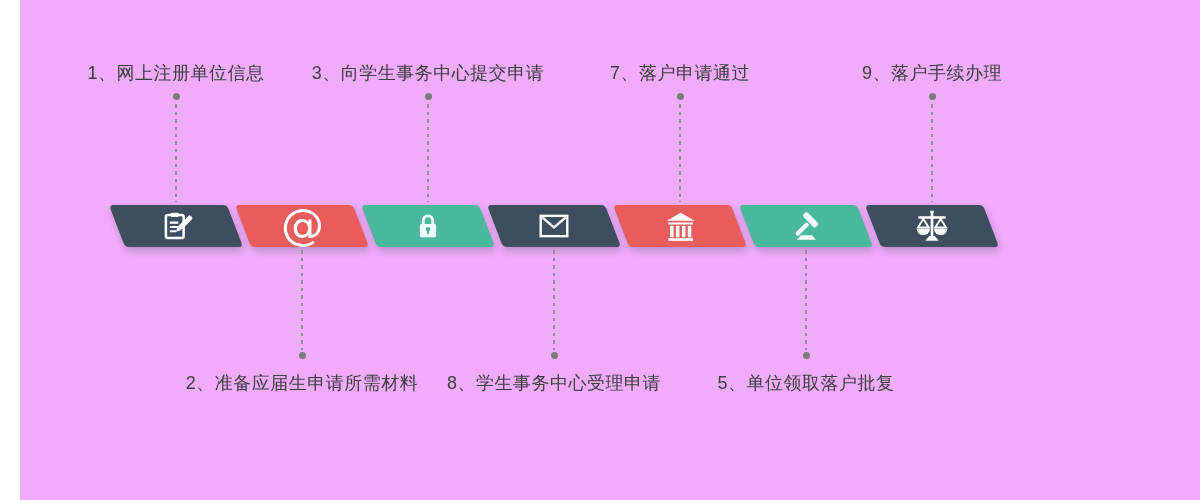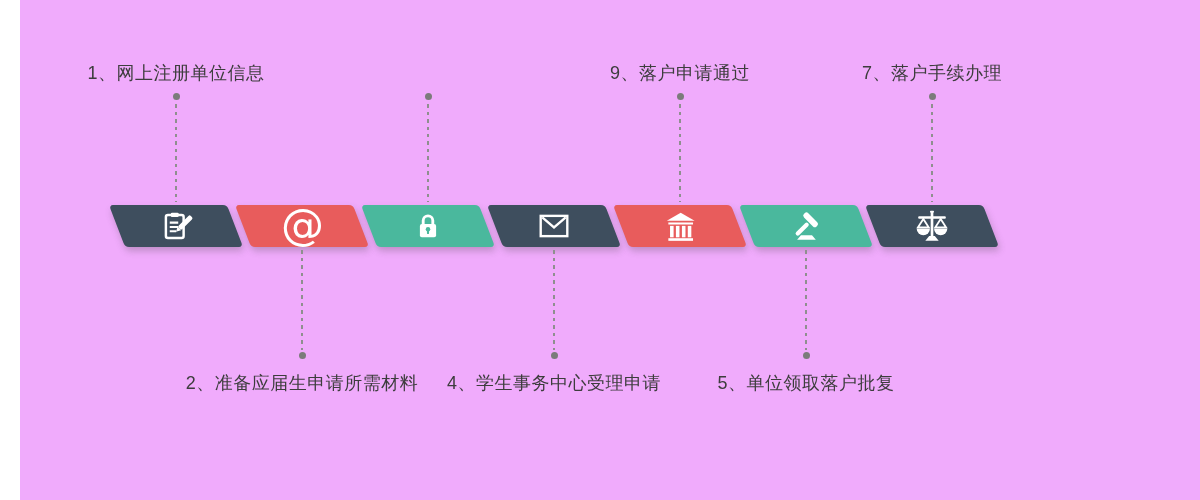--- a/index.html
+++ b/index.html
@@ -69,20 +69,21 @@
       <div class="icon">
         <div class="at-glyph">@</div>
       </div>
     </div>
     <div class="dash bottom"></div>
     <div class="dot bottom"></div>
     <div class="step-label bottom">2、准备应届生申请所需材料</div>
   </div>
 
   <div class="col" style="left:345px">
+    <div class="step-label top">3、向学生事务中心提交申请</div>
     <div class="dot top"></div>
     <div class="dash top"></div>
     <div class="shape c-teal">
       <div class="icon">
         <svg width="36" height="36" viewBox="0 0 24 24">
           <path d="M8.8 11 V8.4 a3.2 3.2 0 0 1 6.4 0 V11" fill="none" stroke="#fff" stroke-width="1.9"></path>
           <rect x="6.6" y="10.7" width="10.8" height="8.8" rx="1.3" fill="#fff"></rect>
           <circle cx="12" cy="14.1" r="1.5" fill="#4ab89d"></circle>
           <rect x="11.3" y="14.6" width="1.4" height="2.8" rx="0.6" fill="#4ab89d"></rect>
         </svg>
@@ -94,25 +95,25 @@
     <div class="shape c-slate">
       <div class="icon">
         <svg width="38" height="38" viewBox="0 0 24 24">
           <rect x="3.6" y="5.6" width="16.8" height="12.8" fill="none" stroke="#fff" stroke-width="1.5"></rect>
           <path d="M4.6 6.6 L12 12.9 L19.4 6.6" fill="none" stroke="#fff" stroke-width="1.5"></path>
         </svg>
       </div>
     </div>
     <div class="dash bottom"></div>
     <div class="dot bottom"></div>
-    <div class="step-label bottom">4、学生事务中心受理申请</div>
+    <div class="step-label bottom">8、学生事务中心受理申请</div>
   </div>
 
   <div class="col" style="left:597px">
-    <div class="step-label top">9、落户申请通过</div>
+    <div class="step-label top">7、落户申请通过</div>
     <div class="dot top"></div>
     <div class="dash top"></div>
     <div class="shape c-red">
       <div class="icon">
         <svg width="37" height="37" viewBox="0 0 24 24">
           <path d="M12 3 L21 8.3 H3 Z" fill="#fff"></path>
           <rect x="4" y="9.4" width="16" height="1.3" fill="#fff"></rect>
           <rect x="5.1" y="11.6" width="2.3" height="7.4" fill="#fff"></rect>
           <rect x="8.9" y="11.6" width="2.3" height="7.4" fill="#fff"></rect>
           <rect x="12.8" y="11.6" width="2.3" height="7.4" fill="#fff"></rect>
@@ -134,21 +135,21 @@
           <path d="M6.4 20.7 h11.8 l-2.4 -2.8 h-7 z" fill="#fff"></path>
         </svg>
       </div>
     </div>
     <div class="dash bottom"></div>
     <div class="dot bottom"></div>
     <div class="step-label bottom">5、单位领取落户批复</div>
   </div>
 
   <div class="col" style="left:849px">
-    <div class="step-label top">7、落户手续办理</div>
+    <div class="step-label top">9、落户手续办理</div>
     <div class="dot top"></div>
     <div class="dash top"></div>
     <div class="shape c-slate">
       <div class="icon">
         <svg width="40" height="40" viewBox="0 0 24 24">
           <rect x="10.8" y="2.8" width="2.4" height="1.2" rx="0.5" fill="#fff"></rect>
           <rect x="11.2" y="3.6" width="1.6" height="14.6" fill="#fff"></rect>
           <rect x="3.7" y="6.2" width="16.6" height="1.4" rx="0.6" fill="#fff"></rect>
           <path d="M6.8 7.8 L3.6 12.8 H10 Z" fill="none" stroke="#fff" stroke-width="1.1"></path>
           <path d="M2.8 13.5 a4 4 0 0 0 8 0 z" fill="#fff"></path>

